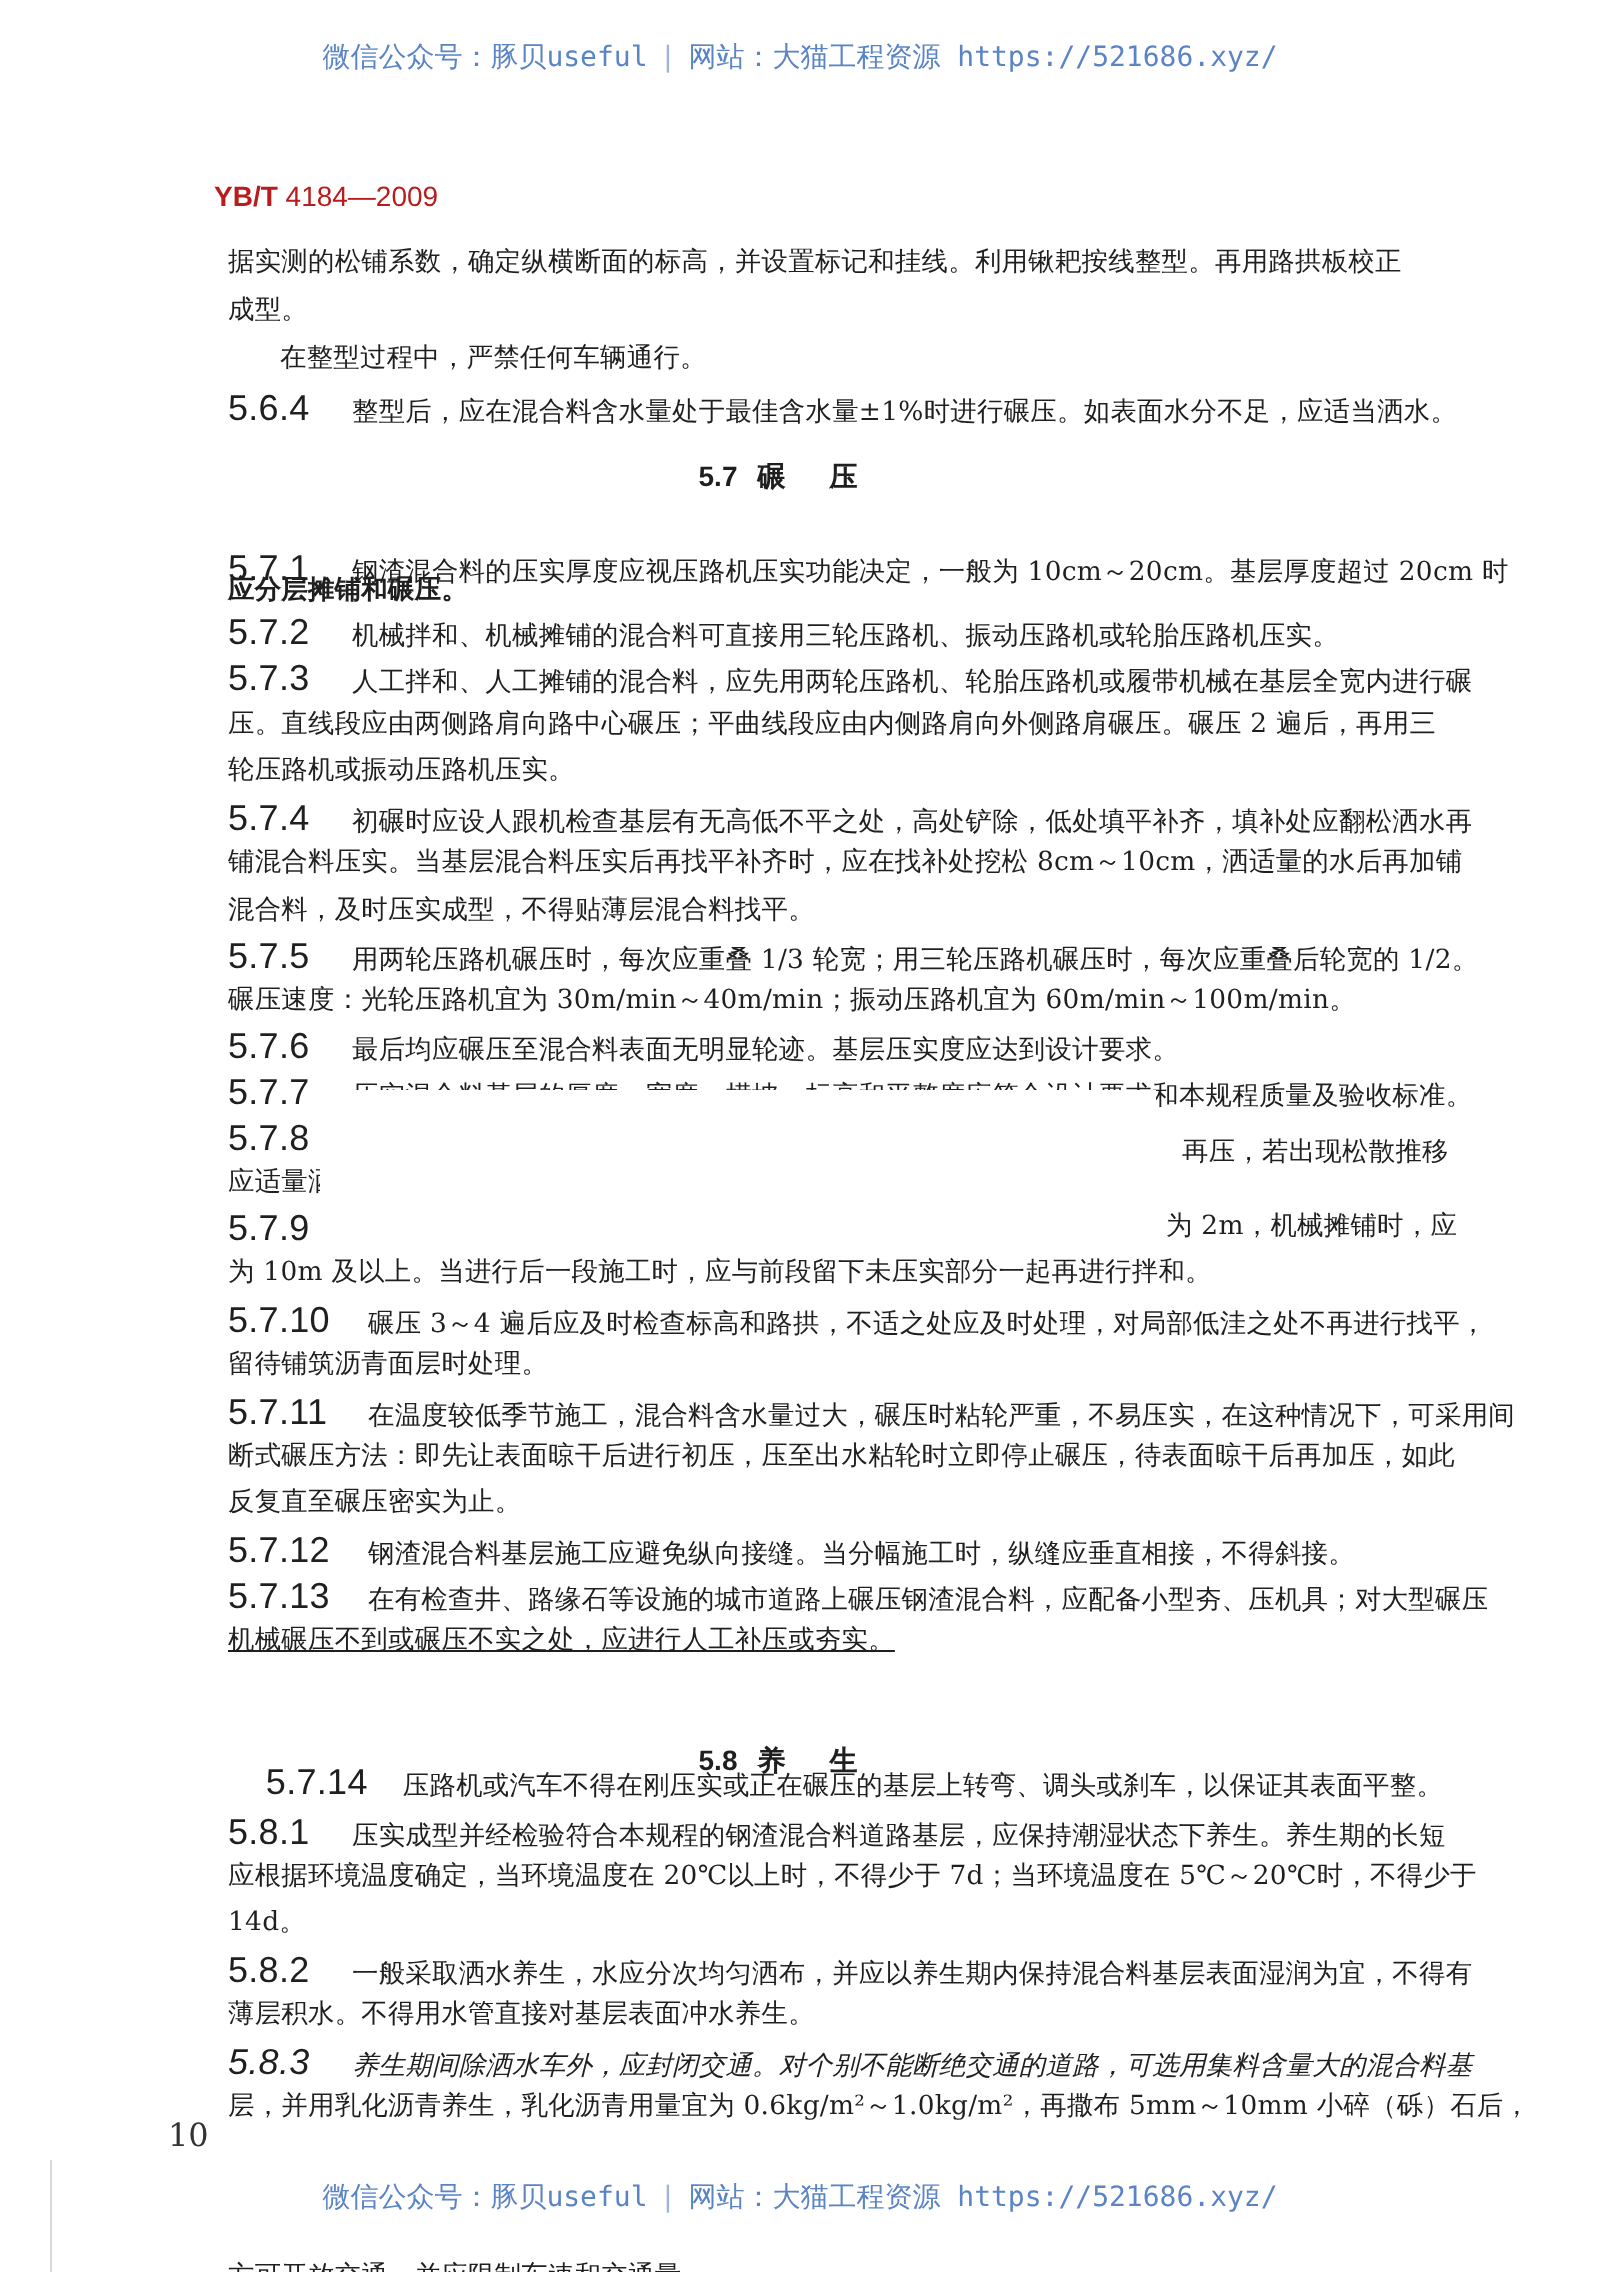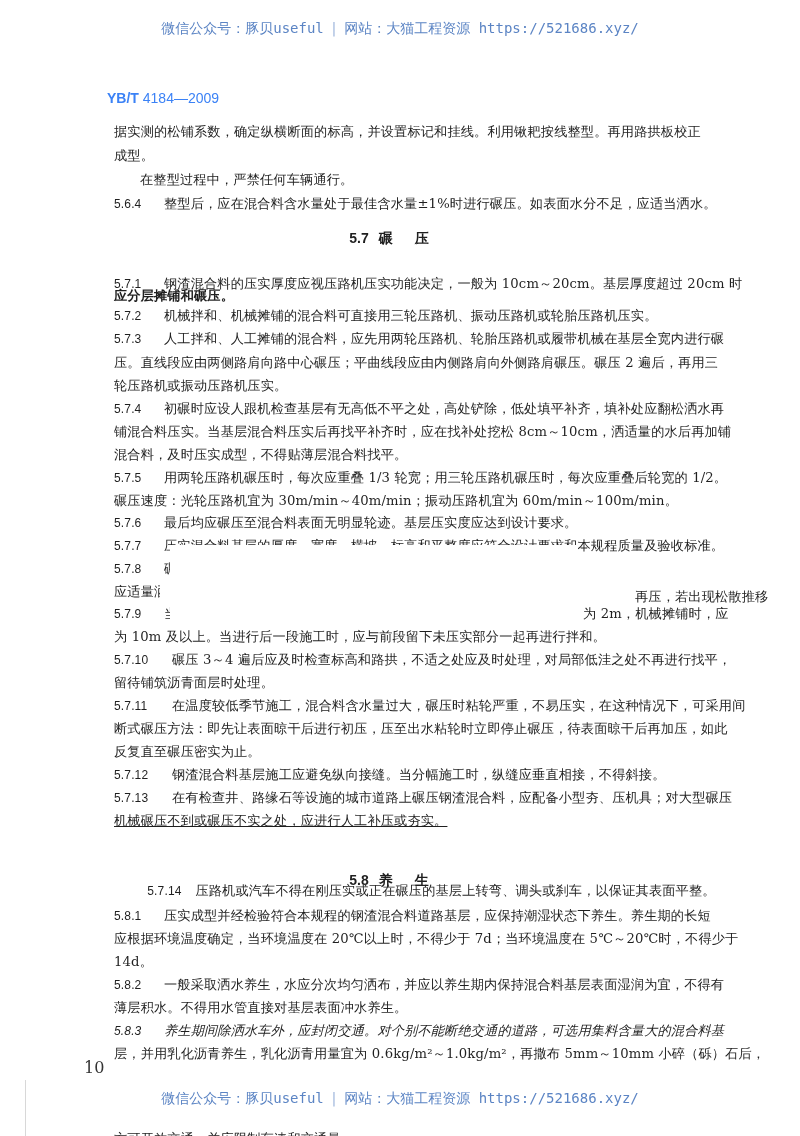--- a/index.html
+++ b/index.html
@@ -11,33 +11,33 @@
   }
   .watermark {
     position: absolute; left: 0; width: 800px; text-align: center;
     font-family: "DejaVu Sans Mono", "Liberation Mono", monospace;
     font-size: 14px; color: #5b84c4; letter-spacing: 0px;
   }
   .wm-sep { color: #9fb6dc; padding: 0 6px; }
   .doc-code {
     position: absolute; left: 107px; top: 90px;
     font-family: "Liberation Sans", "DejaVu Sans", sans-serif;
-    font-size: 14px; font-weight: bold; color: #3b82f6;
+    font-size: 14px; font-weight: bold; color: #b91c1c;
   }
   .doc-code .num { font-weight: normal; }
   .line {
     position: absolute; left: 114px; width: 625px;
     font-size: 13.2px; line-height: 20px; white-space: nowrap;
     letter-spacing: 0.15px;
   }
   .line.cont { left: 114px; }
   .line.indent { left: 140px; }
   .clause-no {
     font-family: "Liberation Sans", "DejaVu Sans", sans-serif;
-    font-size: 12px; display: inline-block; min-width: 46px; margin-right: 4px;
+    font-size: 18px; display: inline-block; min-width: 46px; margin-right: 16px;
   }
   .clause-no.wide { min-width: 54px; }
   .heading {
     position: absolute; left: 0; width: 800px; text-align: center;
     font-size: 14px; font-weight: bold; line-height: 20px;
   }
   .heading .hnum { font-family: "Liberation Sans", "DejaVu Sans", sans-serif; font-weight: bold; margin-right: 10px; }
   .heading .hword { letter-spacing: 22px; }
   .occluder {
     position: absolute; background: #ffffff;
@@ -104,21 +104,21 @@
   <span class="clause-no">5.7.6</span><span>最后均应碾压至混合料表面无明显轮迹。基层压实度应达到设计要求。</span>
 </div>
 
 <div class="line" style="top:536px;">
   <span class="clause-no">5.7.7</span><span>压实混合料基层的厚度、宽度、横坡、标高和平整度应符合设计要求和本规程质量及验收标准。</span>
 </div>
 
 <div class="line" style="top:559px;">
   <span class="clause-no">5.7.8</span><span>碾</span>
 </div>
-<div class="line" style="top:587px; left:591px; width:160px;margin-left:44px;">再压，若出现松散推移</div>
+<div class="line" style="top:567px; left:591px; width:160px;">再压，若出现松散推移</div>
 <div class="line cont" style="top:582px;">应适量洒水</div>
 
 <div class="line" style="top:604px;">
   <span class="clause-no">5.7.9</span><span>当</span>
 </div>
 <div class="line" style="top:604px; left:583px; width:170px;">为 2m，机械摊铺时，应</div>
 <div class="line cont" style="top:627px;">为 10m 及以上。当进行后一段施工时，应与前段留下未压实部分一起再进行拌和。</div>
 
 <div class="occluder" style="left:170px; top:545px; width:408px; height:80px;"></div>
 <div class="occluder" style="left:160px; top:580px; width:440px; height:20px;"></div>

